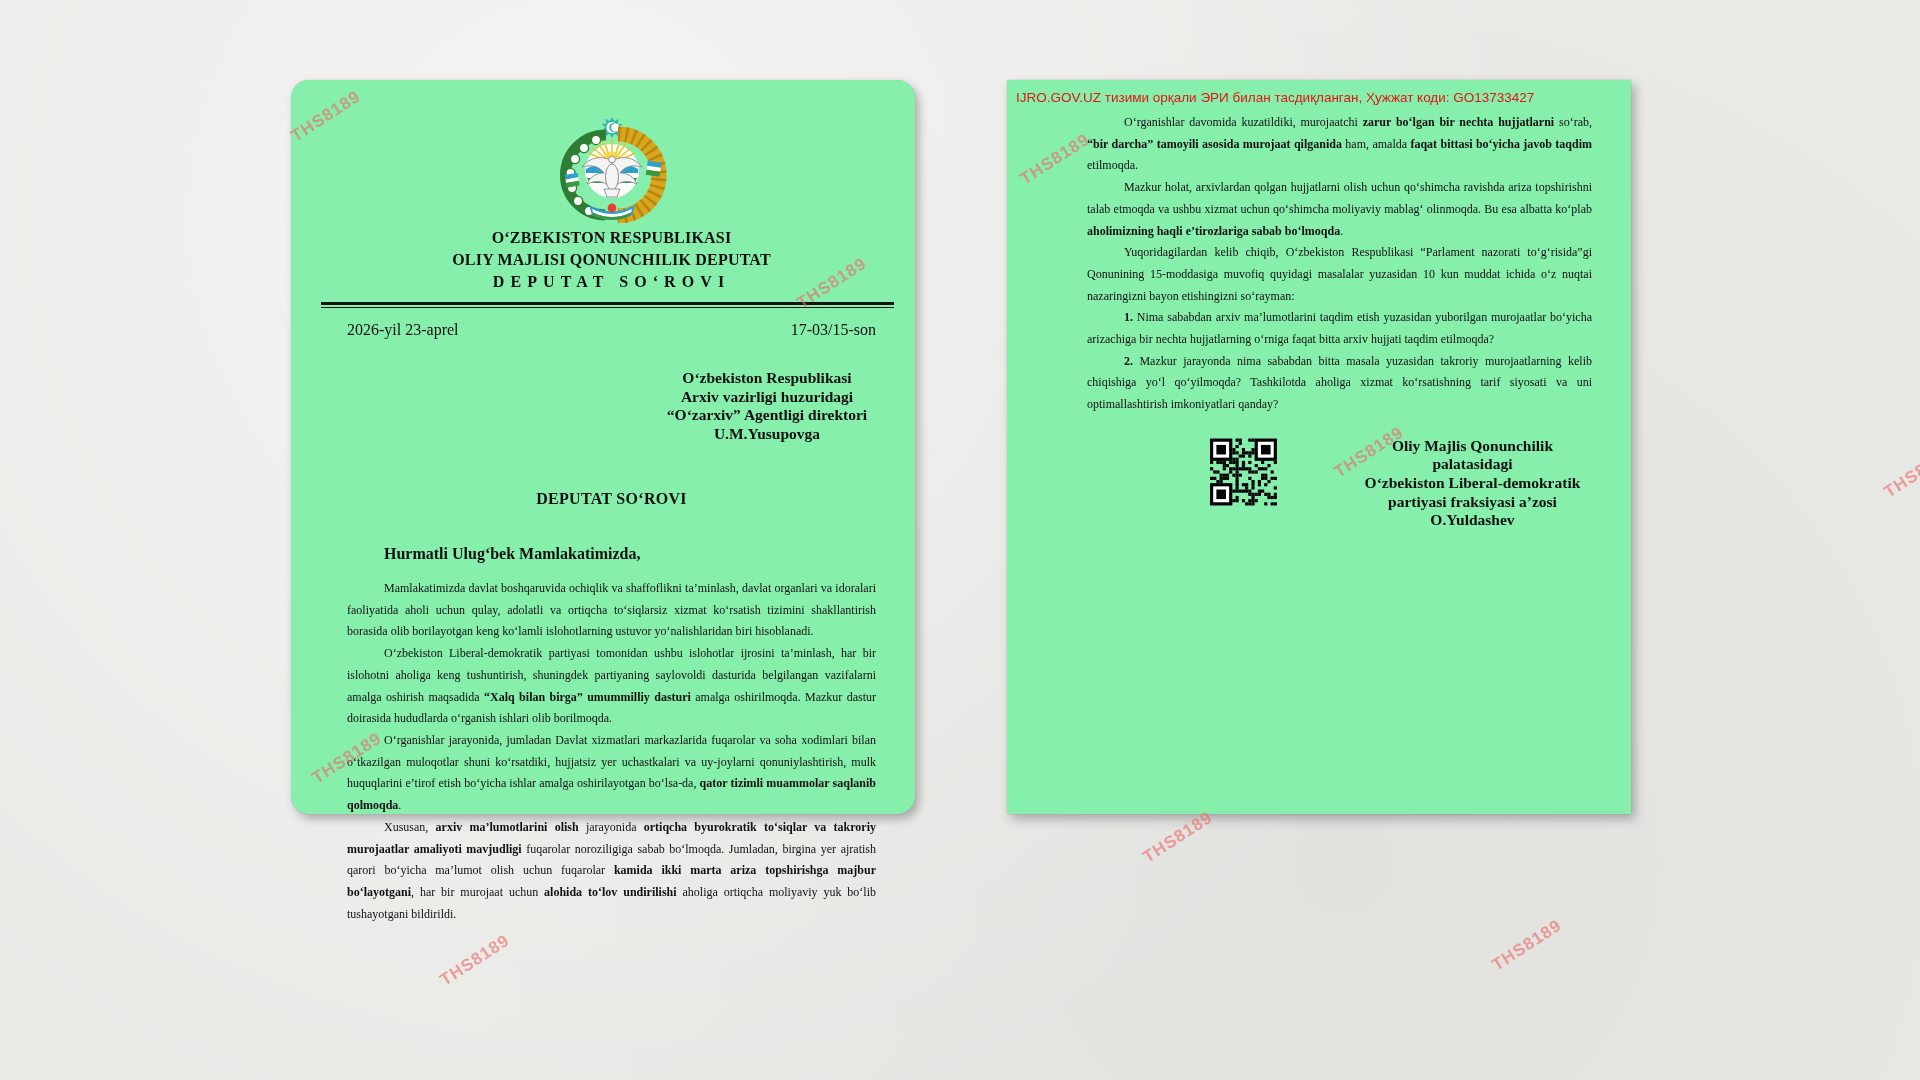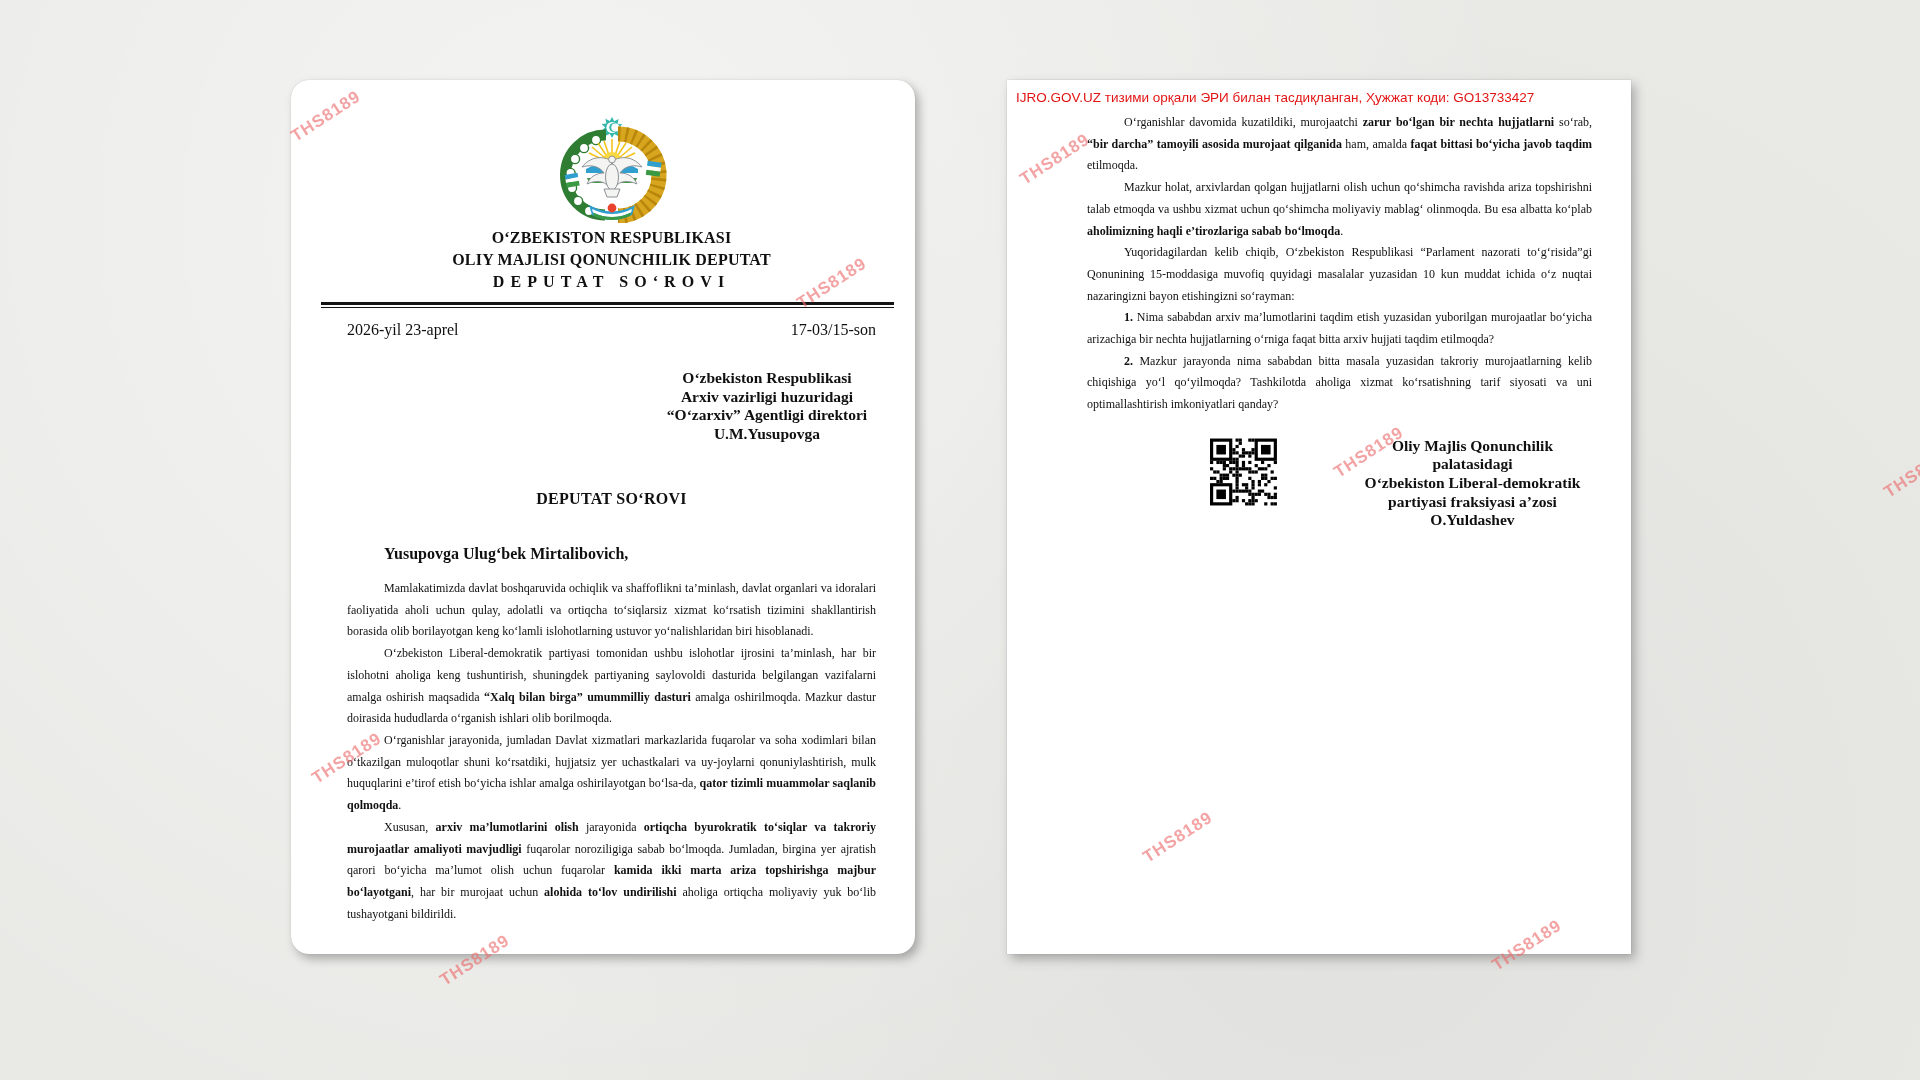--- a/index.html
+++ b/index.html
@@ -7,22 +7,22 @@
   body {
     font-family:"Liberation Serif","DejaVu Serif",serif;
     background:
       radial-gradient(circle at 30% 20%, rgba(255,255,255,.5), rgba(255,255,255,0) 60%),
       radial-gradient(circle at 70% 80%, rgba(200,200,198,.25), rgba(255,255,255,0) 55%),
       #e9e9e6;
     position:relative;
     color:#101010;
   }
   .page {
-    position:absolute; top:80px; width:624px; height:874px;
-    background:#ffffff;
+    position:absolute; top:80px; width:624px; height:734px;
+    background:#86efac;
     box-shadow:4px 5px 10px rgba(90,90,90,.45), 0 0 1px rgba(0,0,0,.25);
   }
   #page1 { left:291px; padding:0 39px 0 56px;border-radius:18px; }
   #page2 { left:1007px; padding:0 39px 0 80px; }
 
   
   .emblem-wrap { margin-top:37px; text-align:center; height:106px; }
   .org-header { text-align:center; font-weight:bold; font-size:16px; line-height:22px; margin-top:4px; letter-spacing:.2px; }
   .org-header .spaced { letter-spacing:.38em; }
   .double-rule {
@@ -150,21 +150,21 @@
 
   <div class="addressee">
     <div>O‘zbekiston Respublikasi</div>
     <div>Arxiv vazirligi huzuridagi</div>
     <div>“O‘zarxiv” Agentligi direktori</div>
     <div>U.M.Yusupovga</div>
   </div>
 
   <div class="doc-title">DEPUTAT SO‘ROVI</div>
 
-  <div class="salutation">Yusupovga Ulug‘bek Mirtalibovich,</div>
+  <div class="salutation">Hurmatli Ulug‘bek Mamlakatimizda,</div>
 
   <div class="bodytext">
     <p><span>Mamlakatimizda davlat boshqaruvida ochiqlik va shaffoflikni ta’minlash, davlat organlari va idoralari faoliyatida aholi uchun qulay, adolatli va ortiqcha to‘siqlarsiz xizmat ko‘rsatish tizimini shakllantirish borasida olib borilayotgan keng ko‘lamli islohotlarning ustuvor yo‘nalishlaridan biri hisoblanadi.</span></p>
     <p><span>O‘zbekiston Liberal-demokratik partiyasi tomonidan ushbu islohotlar ijrosini ta’minlash, har bir islohotni aholiga keng tushuntirish, shuningdek partiyaning saylovoldi dasturida belgilangan vazifalarni amalga oshirish maqsadida </span><b>“Xalq bilan birga” umummilliy dasturi</b><span> amalga oshirilmoqda. Mazkur dastur doirasida hududlarda o‘rganish ishlari olib borilmoqda.</span></p>
     <p><span>O‘rganishlar jarayonida, jumladan Davlat xizmatlari markazlarida fuqarolar va soha xodimlari bilan o‘tkazilgan muloqotlar shuni ko‘rsatdiki, hujjatsiz yer uchastkalari va uy-joylarni qonuniylashtirish, mulk huquqlarini e’tirof etish bo‘yicha ishlar amalga oshirilayotgan bo‘lsa-da, </span><b>qator tizimli muammolar saqlanib qolmoqda</b><span>.</span></p>
     <p><span>Xususan, </span><b>arxiv ma’lumotlarini olish</b><span> jarayonida </span><b>ortiqcha byurokratik to‘siqlar va takroriy murojaatlar amaliyoti mavjudligi</b><span> fuqarolar noroziligiga sabab bo‘lmoqda. Jumladan, birgina yer ajratish qarori bo‘yicha ma’lumot olish uchun fuqarolar </span><b>kamida ikki marta ariza topshirishga majbur bo‘layotgani</b><span>, har bir murojaat uchun </span><b>alohida to‘lov undirilishi</b><span> aholiga ortiqcha moliyaviy yuk bo‘lib tushayotgani bildirildi.</span></p>
   </div>
 </div>
 
 <div class="page" id="page2">

